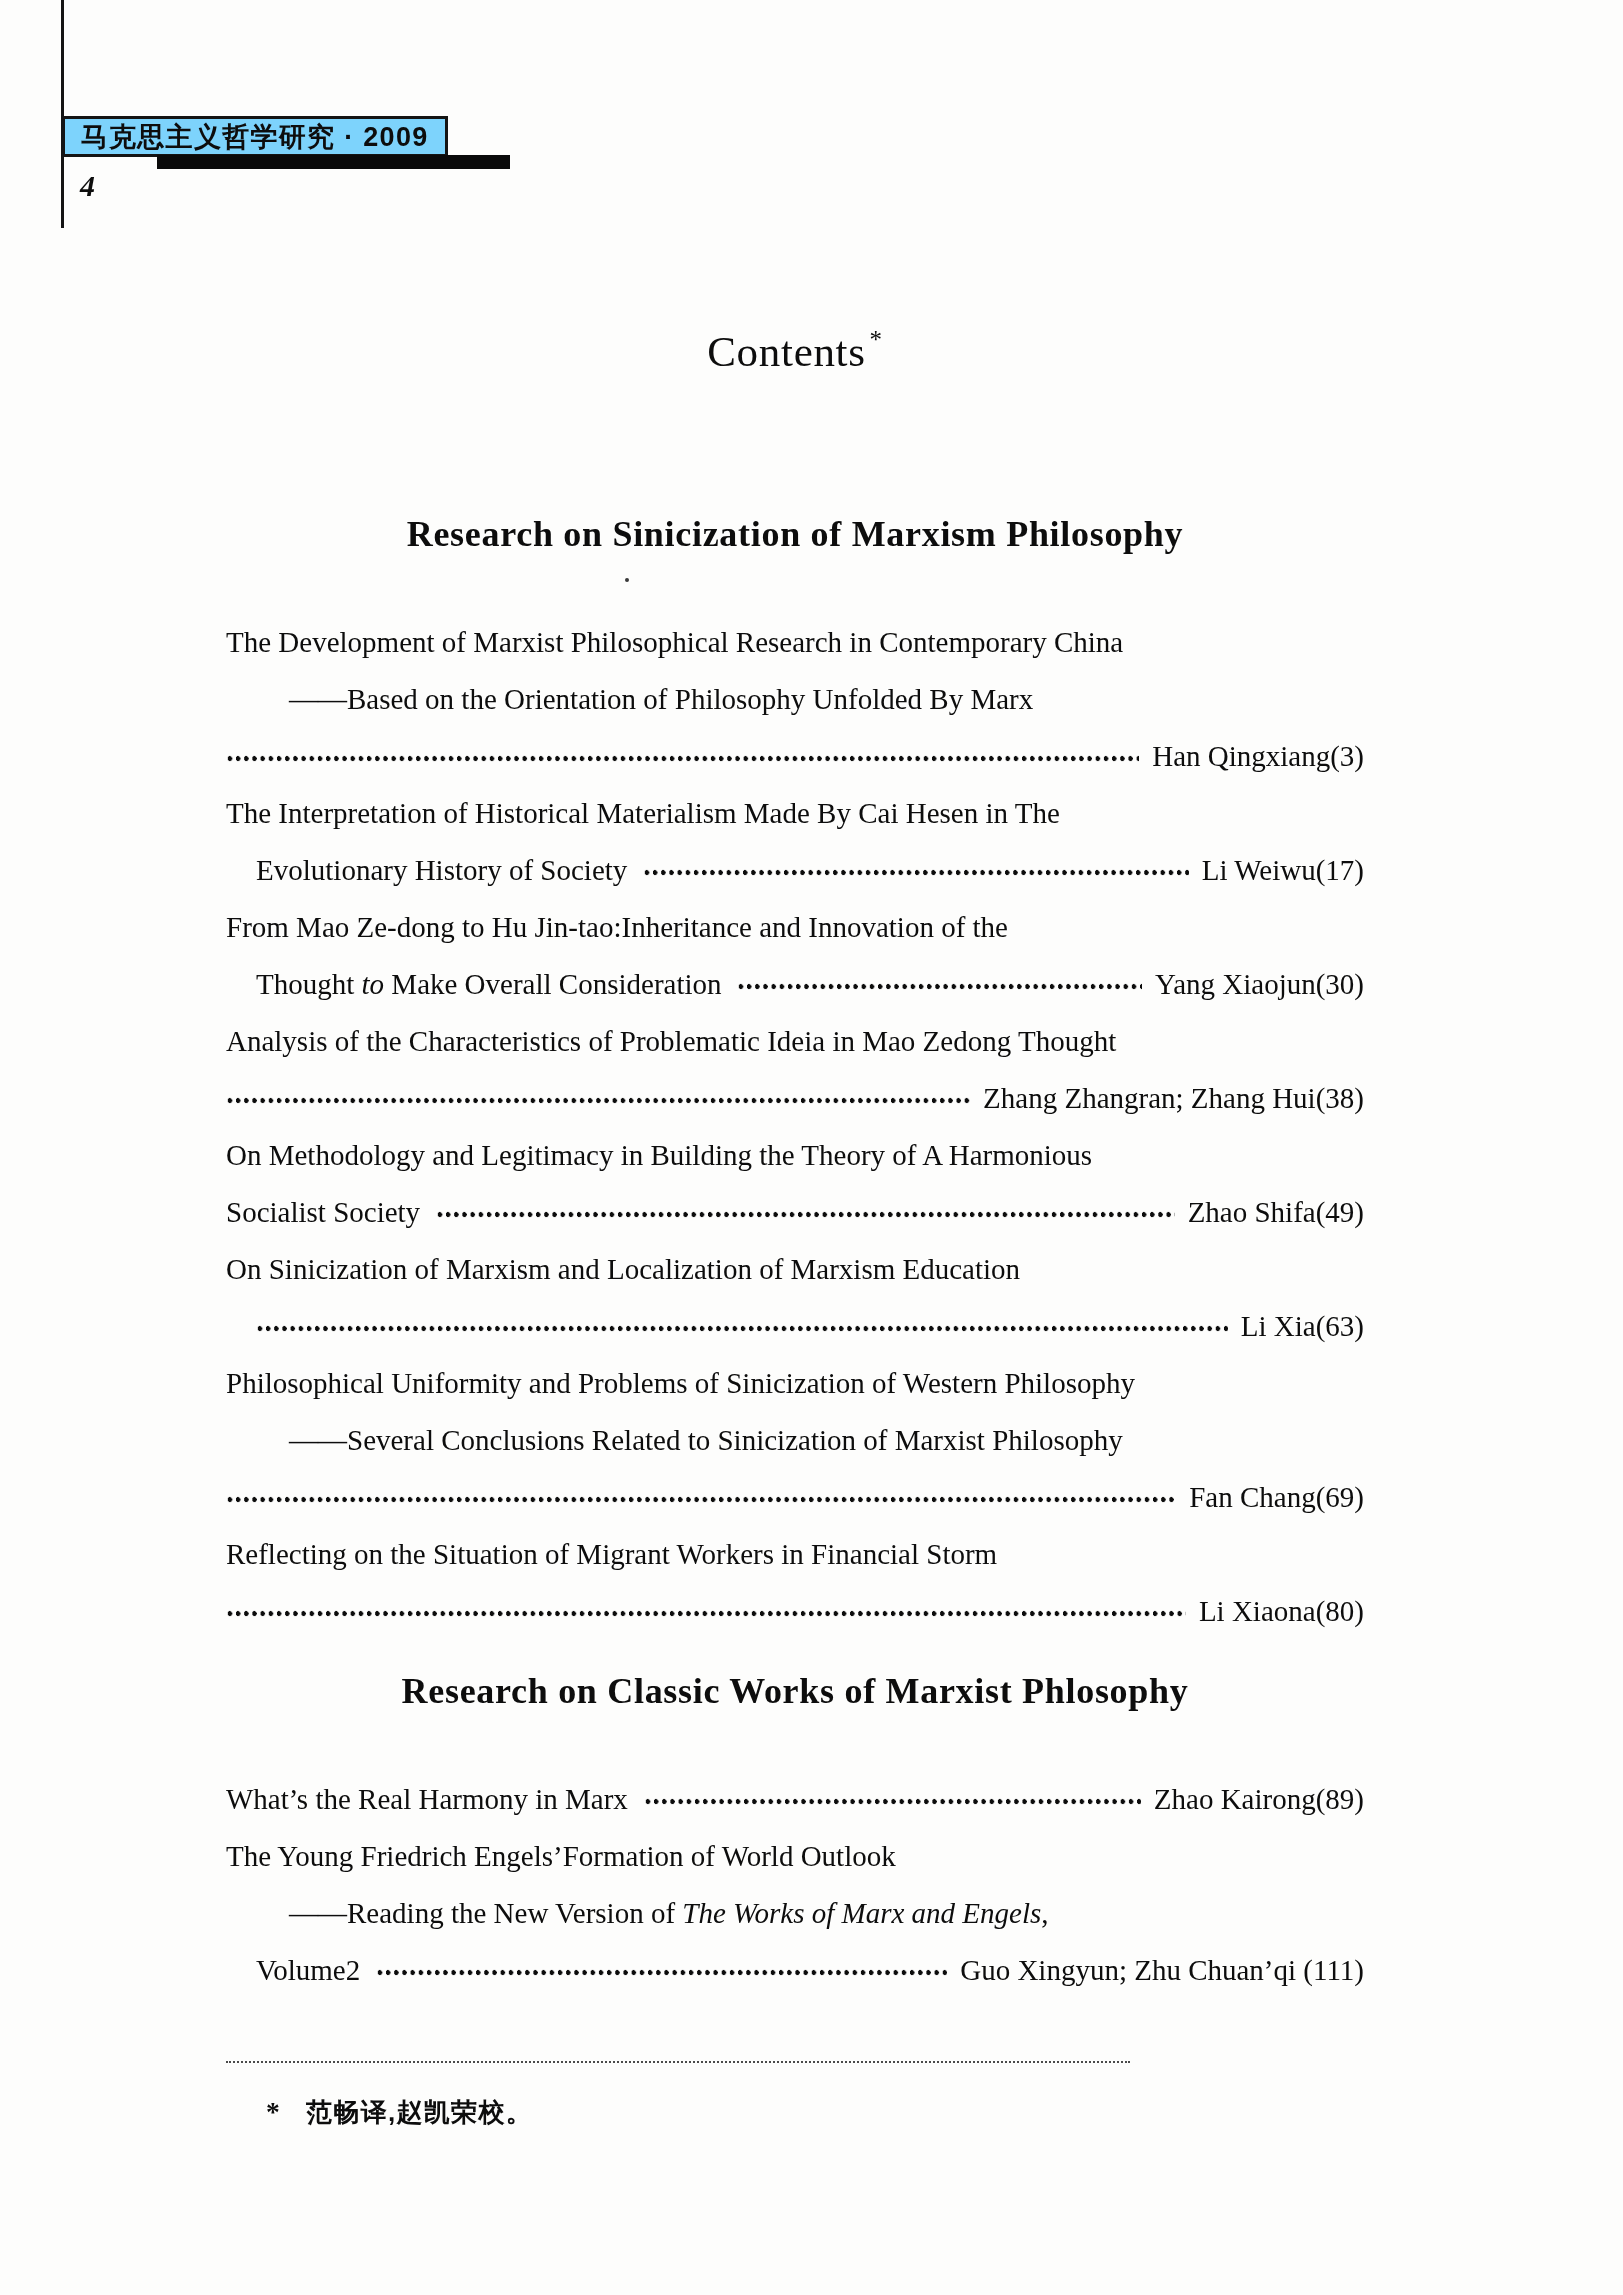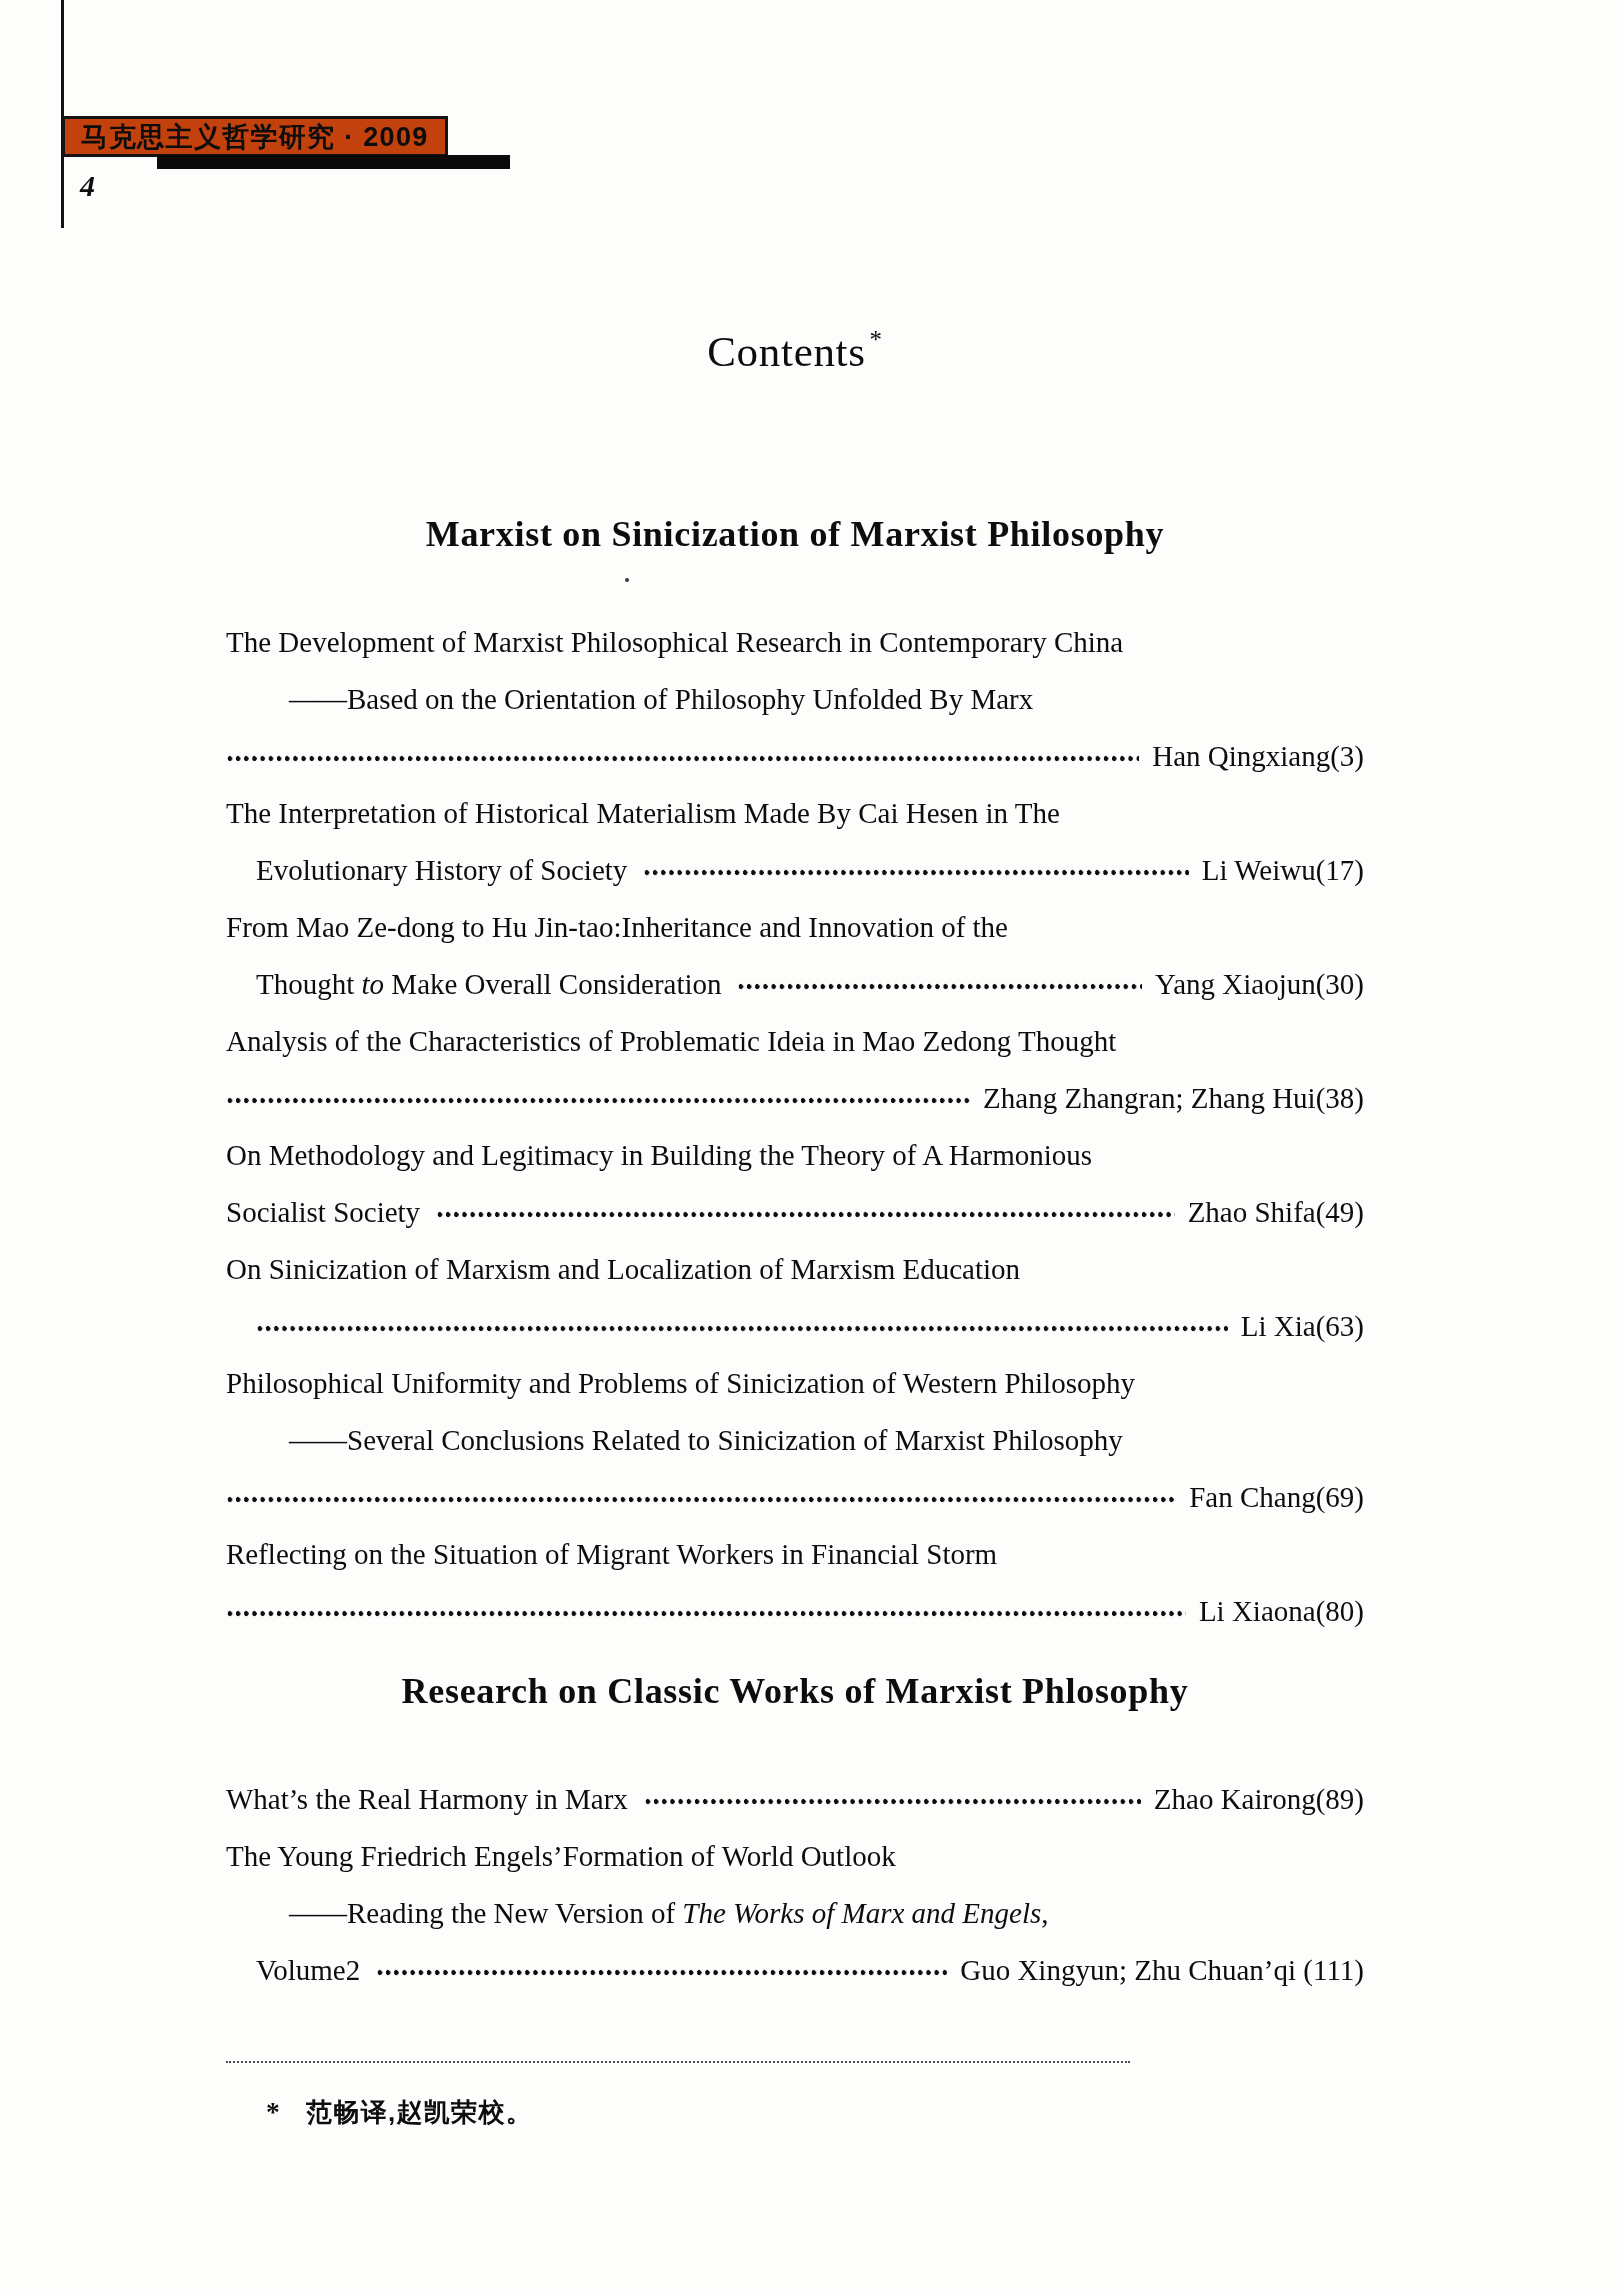--- a/index.html
+++ b/index.html
@@ -6,21 +6,21 @@
   body{
     width:1623px;height:2295px;position:relative;
     background:#fdfdfc;color:#0d0d0d;
     font-family:"Liberation Serif","DejaVu Serif",serif;
     overflow:hidden;
   }
   
   .vrule{position:absolute;left:61px;top:0;width:2.6px;height:228px;background:#141414;}
   .journal-box{
     position:absolute;left:62px;top:116px;width:386px;height:41px;
-    border:3.3px solid #141414;box-sizing:border-box;background:#c2410c;
+    border:3.3px solid #141414;box-sizing:border-box;background:#7dd3fc;
     display:flex;align-items:center;padding-left:15.7px;
     font-family:"Liberation Sans","DejaVu Sans",sans-serif;
     font-weight:bold;font-size:27px;letter-spacing:1.3px;white-space:nowrap;
   }
   .black-bar{position:absolute;left:157px;top:155px;width:353px;height:14.4px;background:#0a0a0a;}
   .page-number{
     position:absolute;left:80px;top:169px;
     font-size:30px;font-style:italic;font-weight:bold;
   }
   .stray-dot{position:absolute;left:625px;top:578px;width:3.9px;height:3.9px;border-radius:50%;background:#3a3a3a;}
@@ -75,21 +75,21 @@
   <span>马克思主义哲学研究 · 2009</span>
 </div>
 <div class="black-bar"></div>
 <div class="page-number">4</div>
 
 <div class="contents-title">
   <span>Contents</span><sup>*</sup>
 </div>
 
 <div id="toc-sections">
-    <div class="sec-heading">Marxist on Sinicization of Marxist Philosophy</div>
+    <div class="sec-heading">Research on Sinicization of Marxism Philosophy</div>
     <div class="line ind0">
       <span class="t"><span>The Development of Marxist Philosophical Research in Contemporary China</span></span>
     </div>
     <div class="line ind2">
       <span class="t"><span>——Based on the Orientation of Philosophy Unfolded By Marx</span></span>
     </div>
     <div class="line ind0">
       <div class="leader"></div>
       <span class="author">Han Qingxiang(3)</span>
     </div>

